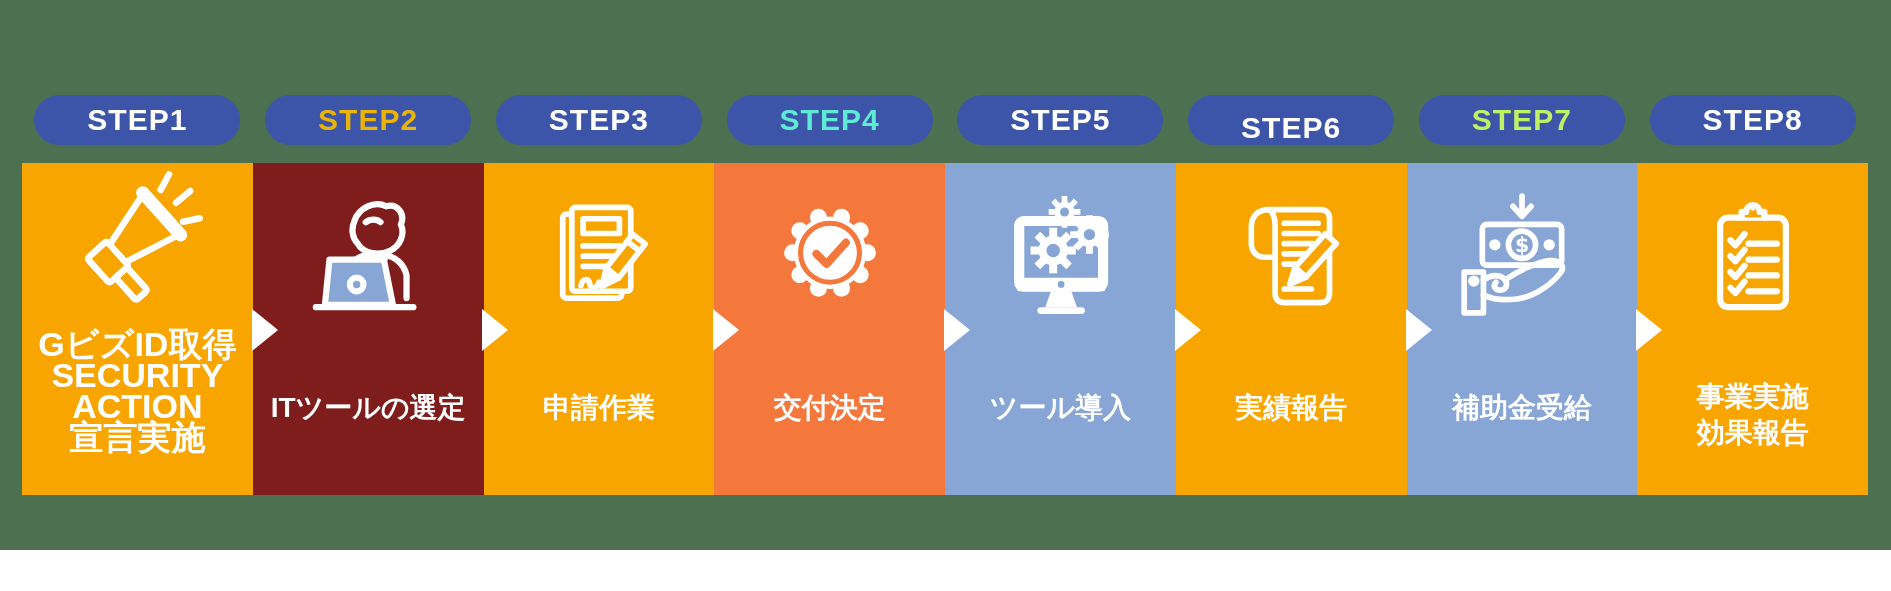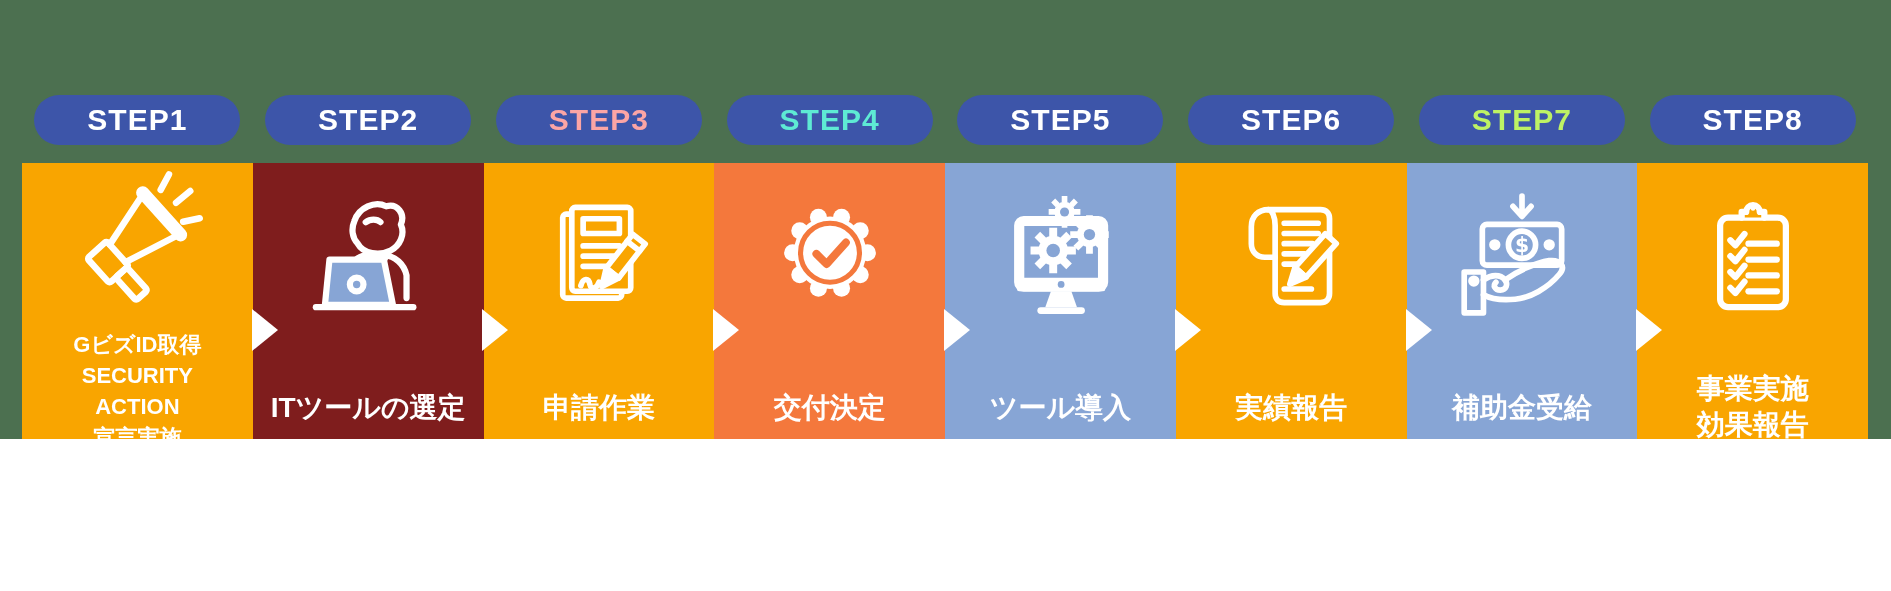--- a/index.html
+++ b/index.html
@@ -1,32 +1,32 @@
 <!DOCTYPE html>
 <html><head>
 <meta charset="utf-8">
 <style>
   html,body{margin:0;padding:0;}
   body{font-family:"Liberation Sans","DejaVu Sans",sans-serif;}
-  .canvas{position:relative;width:1891px;height:439px;background:#4C7050;overflow:hidden;}
+  .canvas{position:relative;width:1891px;height:550px;background:#4C7050;overflow:hidden;}
   .flow-wrap{position:absolute;left:22px;top:95px;display:flex;}
   .step-col{width:230.75px;display:flex;flex-direction:column;}
   .badge{width:206px;height:50px;margin:0 auto 18px auto;background:#3D55A9;border-radius:26px;
          display:flex;align-items:center;justify-content:center;color:#fff;font-size:30px;
          font-weight:800;letter-spacing:1px;}
   .card{position:relative;height:332px;width:230.75px;color:#fff;}
   .icon{position:absolute;top:24px;left:0;right:0;display:flex;justify-content:center;}
   .card.tall-icon .icon{top:2px;}
   .icon svg{width:136px;height:136px;display:block;}
   .card.tall-icon .icon svg{width:142px;height:142px;}
   .label{position:absolute;left:0;right:0;top:228px;text-align:center;font-weight:800;
          font-size:28px;line-height:34px;}
   .label span{display:block;}
-  .card.lines4 .label{top:166px;font-size:22px;line-height:31px;}
-  .card.lines2 .label{top:208px;line-height:36px;}
+  .card.lines4 .label{top:166px;font-size:34px;line-height:31px;}
+  .card.lines2 .label{top:216px;line-height:36px;}
   .arrow{position:absolute;width:0;height:0;top:309px;
          border-top:21px solid transparent;border-bottom:21px solid transparent;
          border-left:26px solid #fff;}
   svg{overflow:visible;}
 </style>
 </head>
 <body>
 
 <div class="canvas" style="background: rgb(76, 112, 80);">
   <div class="flow-wrap">
@@ -55,21 +55,21 @@
         <div class="label">
           <span>GビズID取得</span>
           <span>SECURITY</span>
           <span>ACTION</span>
           <span>宣言実施</span>
         </div>
       </div>
     </div>
 
     <div class="step-col">
-      <div class="badge" style="background: rgb(61, 85, 169); color: #ffffff;">
+      <div class="badge" style="background: rgb(61, 85, 169); color: #eab308;">
           <span>STEP2</span>
         </div>
       <div class="card" style="background: #7f1d1d; --cardbg: #87A5D5;">
         <div class="icon">
           <svg viewBox="0 0 120 120">
             <g stroke="#fff" stroke-width="5.5" fill="none" stroke-linecap="round" stroke-linejoin="round">
               <path d="M48,30 C52,18 66,12 76,17 C86,14 93,24 89,33 C93,42 88,52 80,56 C70,61 56,59 51,50 C46,45 45,37 48,30 Z"></path>
               <path d="M58,31 C62,28 68,28 71,31"></path>
               <path d="M40,78 C44,67 52,60 60,60 L74,60 C84,61 92,68 94,78 L94,98"></path>
               <path d="M58,61 L67,77 L76,61"></path>
@@ -80,21 +80,21 @@
             </g>
           </svg>
         </div>
         <div class="label">
           <span>ITツールの選定</span>
         </div>
       </div>
     </div>
 
     <div class="step-col">
-      <div class="badge" style="background: rgb(61, 85, 169); color: #fca5a5;">
+      <div class="badge" style="background: rgb(61, 85, 169); color: #ffffff;">
           <span>STEP3</span>
         </div>
       <div class="card" style="background: rgb(249, 165, 0); text-decoration: underline; --cardbg: #F9A500;">
         <div class="icon">
           <svg viewBox="0 0 120 120">
             <g stroke="#fff" stroke-width="5" fill="none" stroke-linecap="round" stroke-linejoin="round">
               <rect x="28" y="24" width="52" height="74" rx="3"></rect>
               <rect x="36" y="18" width="52" height="74" rx="3" fill="var(--cardbg)"></rect>
               <rect x="46" y="28" width="32" height="13"></rect>
               <path d="M46,52 h32 M46,61 h32 M46,70 h20"></path>
@@ -172,21 +172,21 @@
             </g>
           </svg>
         </div>
         <div class="label">
           <span>ツール導入</span>
         </div>
       </div>
     </div>
 
     <div class="step-col">
-      <div class="badge" style="background: rgb(61, 85, 169); color: rgb(255, 255, 255);">
+      <div class="badge" style="background: rgb(61, 85, 169); color: rgb(255, 255, 255); align-items: flex-end;">
           <span>STEP6</span>
         </div>
       <div class="card" style="background: rgb(249, 165, 0); --cardbg: #F9A500;">
         <div class="icon">
           <svg viewBox="0 0 120 120">
             <g stroke="#fff" stroke-width="5" fill="none" stroke-linecap="round" stroke-linejoin="round">
               <path d="M40,20 C31,20 25,26 25,35 L25,50 C25,57 30,62 37,62 L46,62"></path>
               <path d="M40,20 L86,20 C91,20 94,23 94,28 L94,94 C94,99 91,102 86,102 L54,102 C49,102 46,99 46,94 L46,34 C46,26 43,20 40,20 Z"></path>
               <path d="M54,32 H84 M54,41 H84 M54,50 H79 M54,59 H72 M54,68 H68 M54,90 H78"></path>
               <g transform="rotate(42 76 66)">

